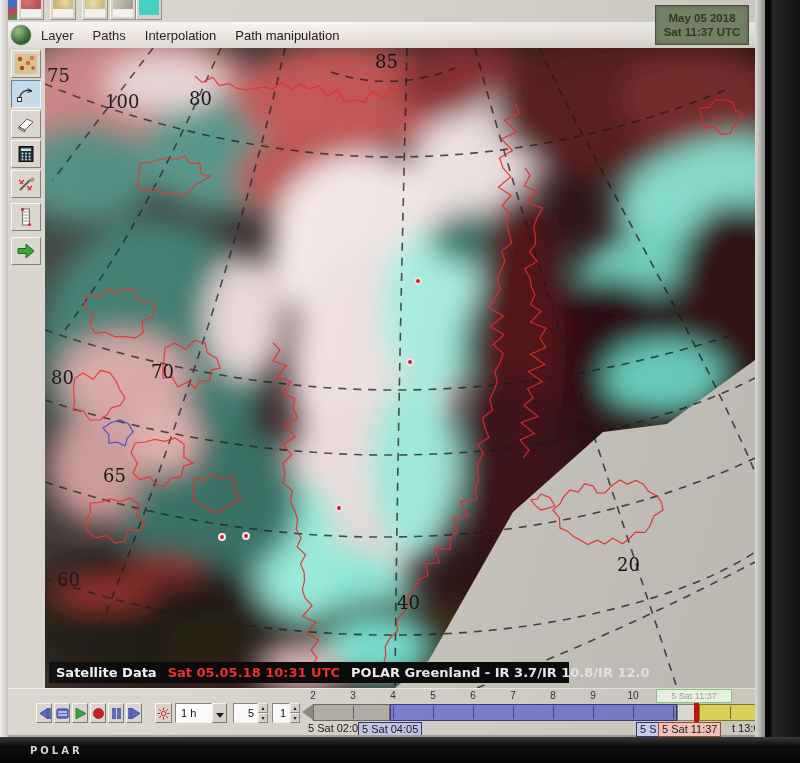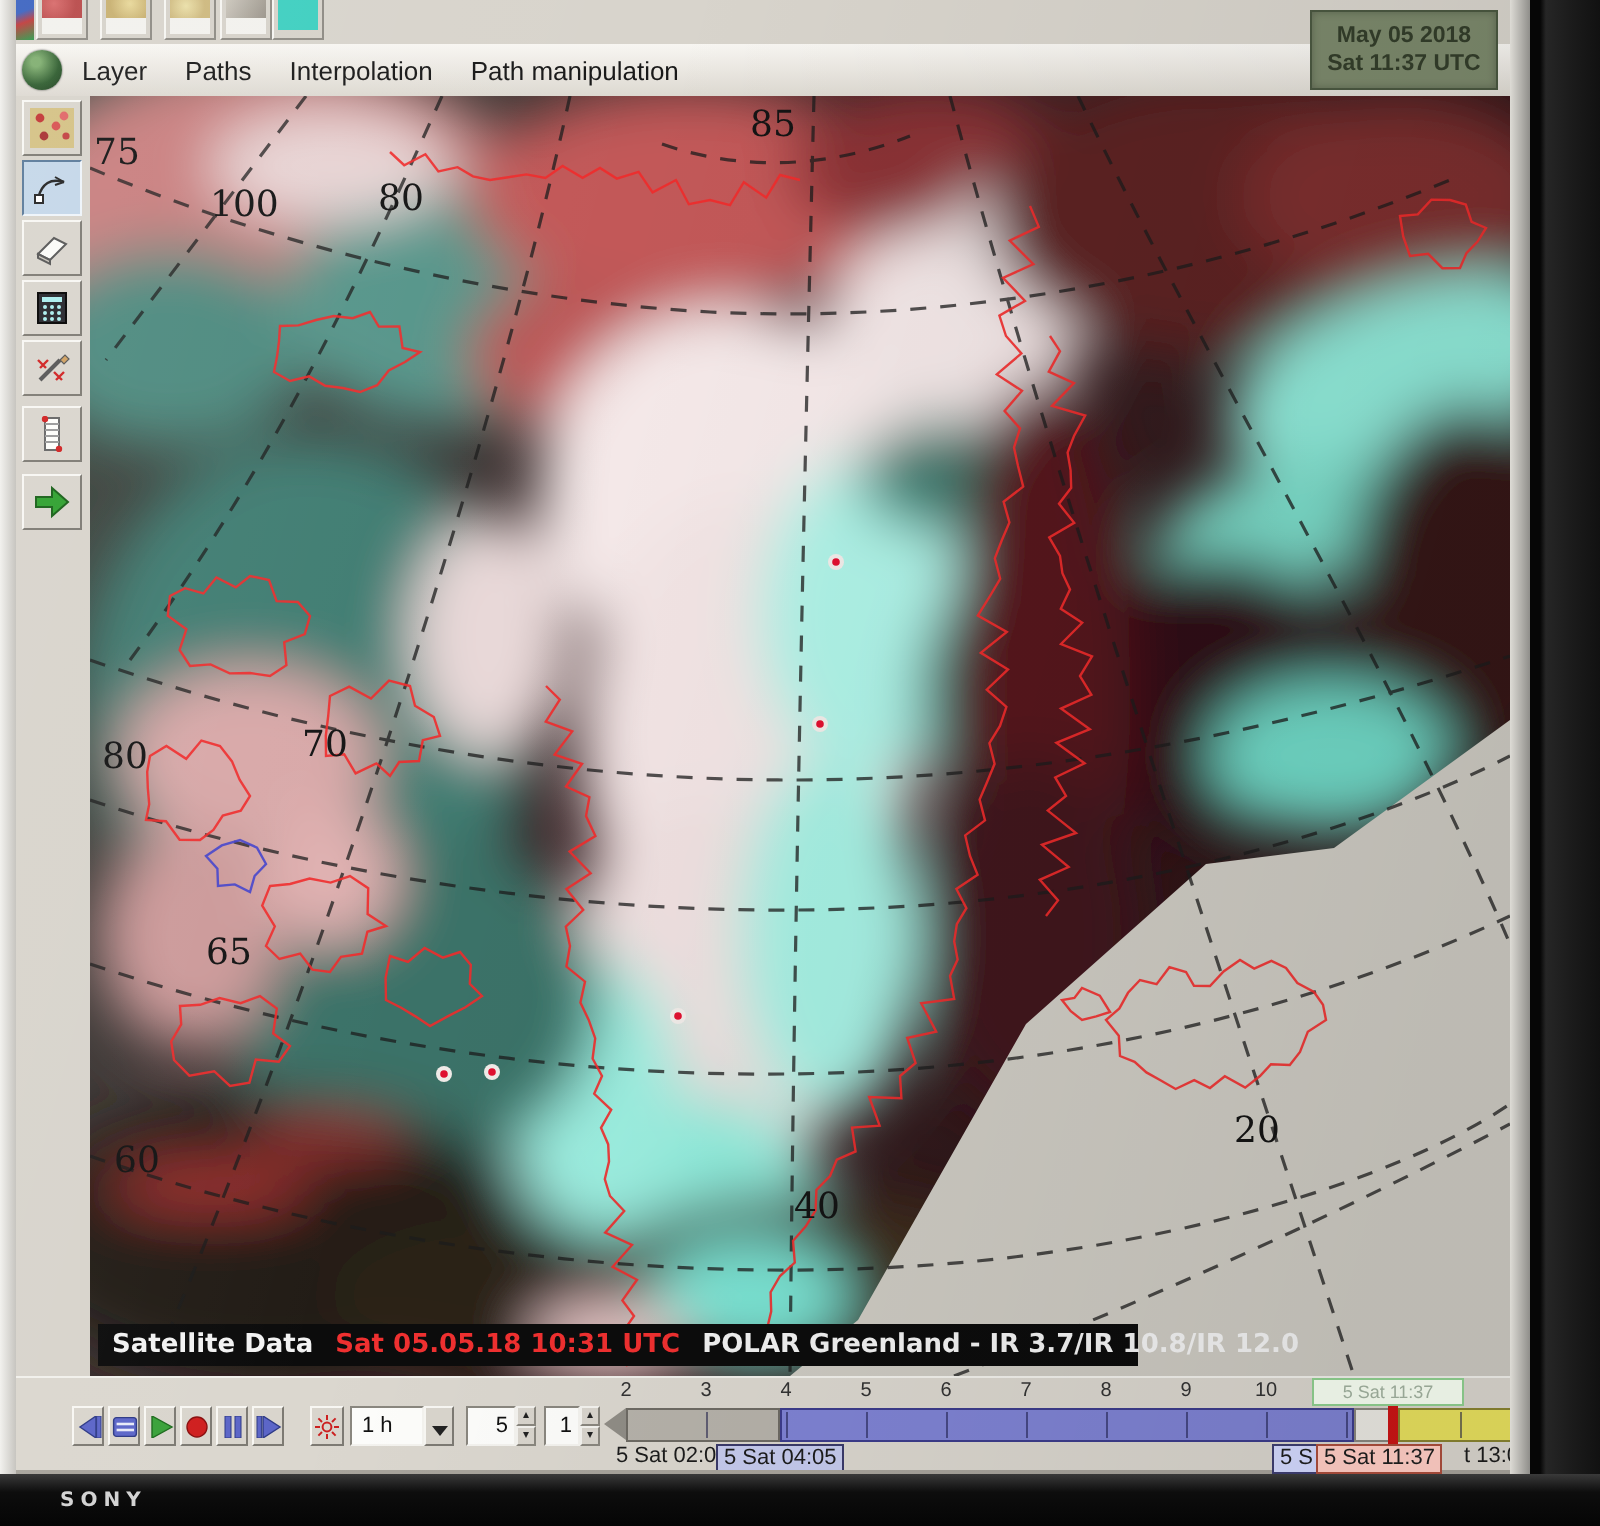--- a/index.html
+++ b/index.html
@@ -87,21 +87,21 @@
   #controls-bottom{left:0;top:735px;width:747px;height:2px;background:#a8a49c}
 
   #glare{left:8px;top:0;width:747px;height:737px;pointer-events:none;
          background:linear-gradient(105deg,rgba(255,255,255,.07),rgba(255,255,255,0) 35%,rgba(0,0,0,.08) 90%)}
 </style>
 </head>
 <body>
 
 <div class="abs" id="bezel-right"></div>
 <div class="abs" id="bezel-bottom"></div>
-<div class="abs" id="sony">SONY</div>
+<div class="abs" id="sony">POLAR</div>
 <div class="abs" id="left-strip"></div>
 
 <div class="abs" id="screen">
 
   <div class="abs" id="top-icons">
     <div class="abs" id="tib-part"></div>
     <div class="tib" style="left:10px">
       <div class="thumb" style="background:radial-gradient(circle at 30% 40%,#d86a6a,#b84848 70%)"></div>
         <div class="paper"></div>
       </div>

